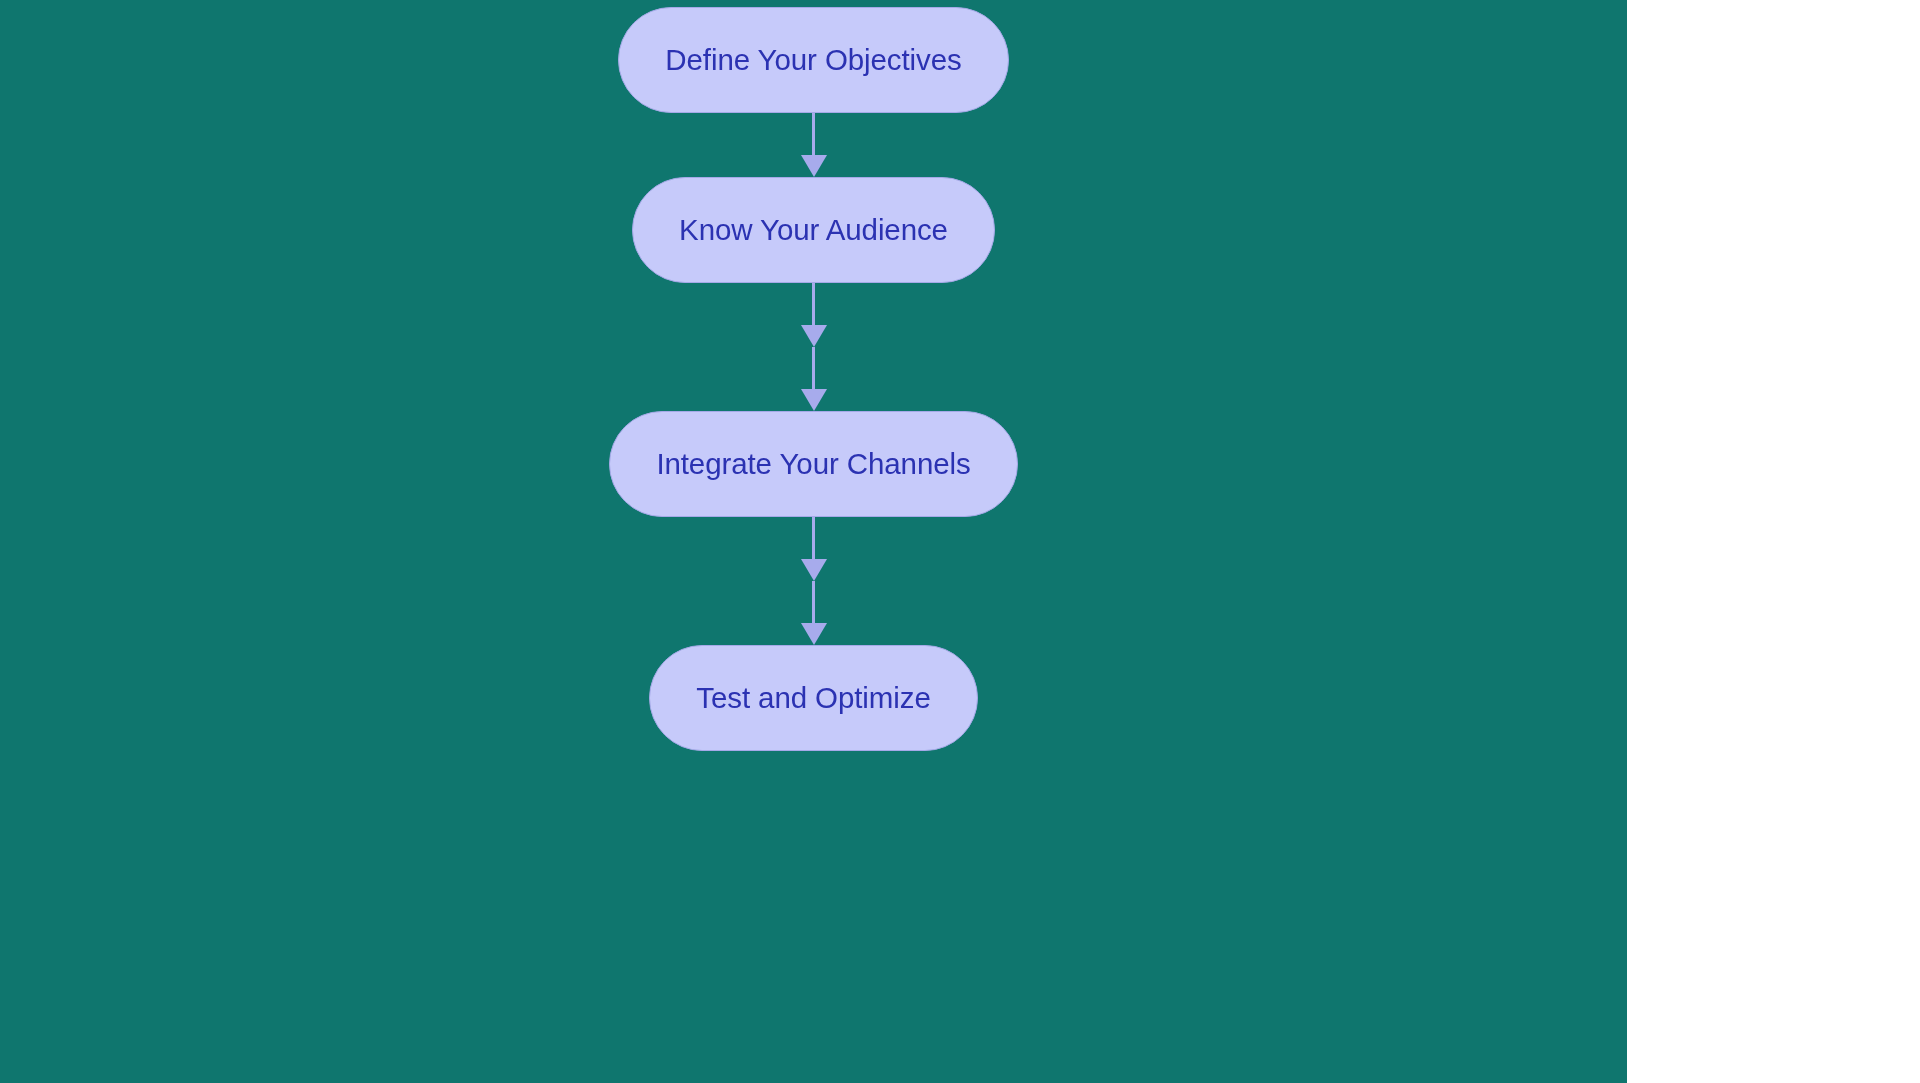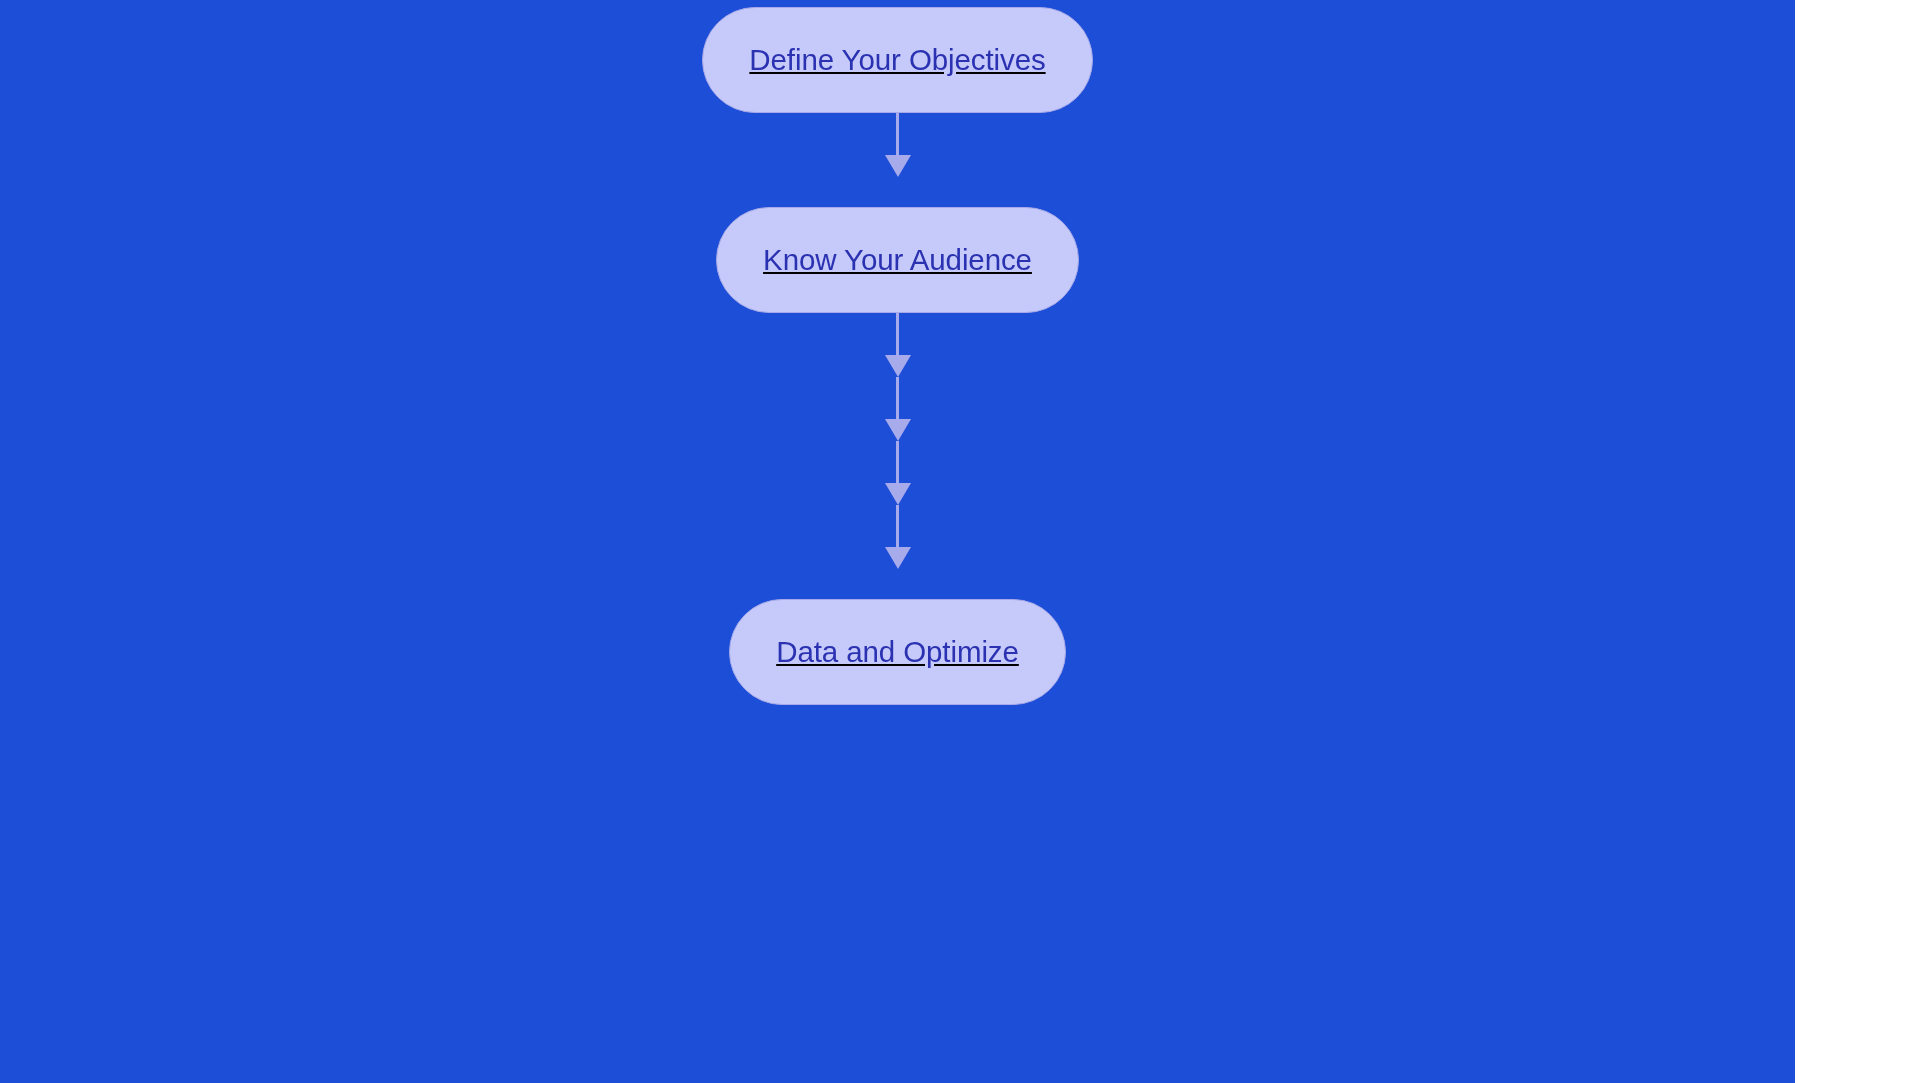--- a/index.html
+++ b/index.html
@@ -10,34 +10,32 @@
   }
   body {
     width: 1920px;
     height: 1083px;
     font-family: "Liberation Sans", sans-serif;
     overflow: hidden;
   }
 
   #flow-canvas {
     position: relative;
-    width: 1795px;
+    width: 1627px;
     height: 1083px;
-    background: #1d4ed8;
+    background: #0f766e;
     display: flex;
     flex-direction: column;
     align-items: center;
-    text-decoration: underline;
   }
 
   .flow-step {
     display: flex;
     flex-direction: column;
     align-items: center;
-    margin-top: 30px;
   }
 
   .flow-node {
     box-sizing: border-box;
     height: 106px;
     border-radius: 53px;
     background: #c6cafa;
     border: 1.6px solid #a5a9e8;
     display: flex;
     align-items: center;
@@ -103,31 +101,36 @@
     <div class="connector-line" style="height:42px;"></div>
     <div class="connector-head"></div>
   </div>
 
 
   <div class="flow-connector" style="height:64px;">
     <div class="connector-line" style="height:42px;"></div>
     <div class="connector-head"></div>
   </div>
 
+  <div class="flow-step">
+    <div class="flow-node">
+      <span class="flow-node-label">Integrate Your Channels</span>
+    </div>
+  </div>
 
   <div class="flow-connector" style="height:64px;">
     <div class="connector-line" style="height:42px;"></div>
     <div class="connector-head"></div>
   </div>
 
 
   <div class="flow-connector" style="height:64px;">
     <div class="connector-line" style="height:42px;"></div>
     <div class="connector-head"></div>
   </div>
 
   <div class="flow-step">
     <div class="flow-node">
-      <span class="flow-node-label">Data and Optimize</span>
+      <span class="flow-node-label">Test and Optimize</span>
     </div>
   </div>
 
 </div>
 
 </body></html>

